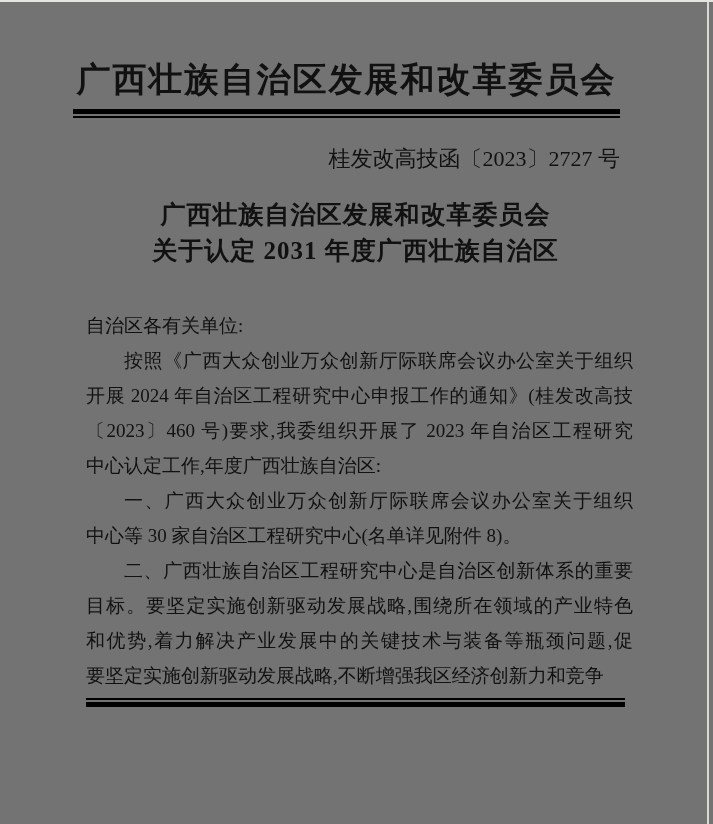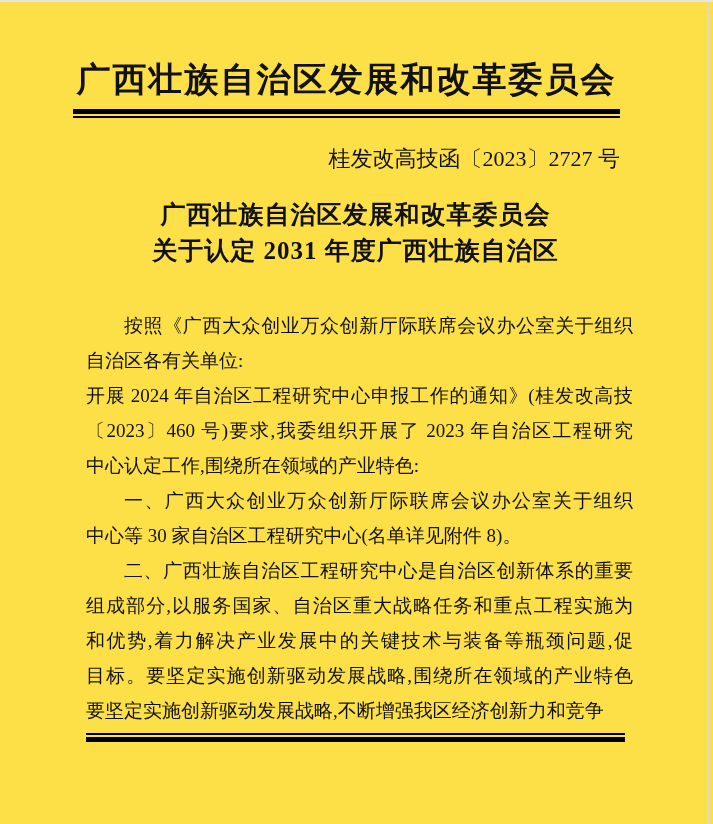--- a/index.html
+++ b/index.html
@@ -4,21 +4,21 @@
 <style>
   html, body {
     margin: 0;
     padding: 0;
     background: #ffffff;
   }
   .page {
     position: relative;
     width: 713px;
     height: 824px;
-    background: #fde047;
+    background: #737373;
     box-sizing: border-box;
     border-top: 2px solid #e4e4e1;
     overflow: hidden;
     font-family: "Liberation Serif", "DejaVu Serif", serif;
     color: #111111;
   }
   .right-edge {
     position: absolute;
     top: 0;
     bottom: 0;
@@ -92,28 +92,27 @@
   <div class="rule-top"></div>
 
   <div class="doc-number">桂发改高技函〔2023〕2727 号</div>
 
   <div class="title">
     <div>广西壮族自治区发展和改革委员会</div>
     <div>关于认定 2031 年度广西壮族自治区</div>
   </div>
 
   <div class="body">
+    <div class="line">自治区各有关单位:</div>
     <div class="line indent just">按照《广西大众创业万众创新厅际联席会议办公室关于组织</div>
-    <div class="line">自治区各有关单位:</div>
     <div class="line just">开展 2024 年自治区工程研究中心申报工作的通知》(桂发改高技</div>
     <div class="line just">〔2023〕460 号)要求,我委组织开展了 2023 年自治区工程研究</div>
-    <div class="line">中心认定工作,围绕所在领域的产业特色:</div>
+    <div class="line">中心认定工作,年度广西壮族自治区:</div>
     <div class="line indent just">一、广西大众创业万众创新厅际联席会议办公室关于组织</div>
     <div class="line">中心等 30 家自治区工程研究中心(名单详见附件 8)。</div>
     <div class="line indent just">二、广西壮族自治区工程研究中心是自治区创新体系的重要</div>
-    <div class="line just">组成部分,以服务国家、自治区重大战略任务和重点工程实施为</div>
+    <div class="line just">目标。要坚定实施创新驱动发展战略,围绕所在领域的产业特色</div>
     <div class="line just">和优势,着力解决产业发展中的关键技术与装备等瓶颈问题,促</div>
-    <div class="line just">目标。要坚定实施创新驱动发展战略,围绕所在领域的产业特色</div>
     <div class="line">要坚定实施创新驱动发展战略,不断增强我区经济创新力和竞争力。</div>
   </div>
 
   <div class="rule-bottom"></div>
 </div>
 
 </body></html>

